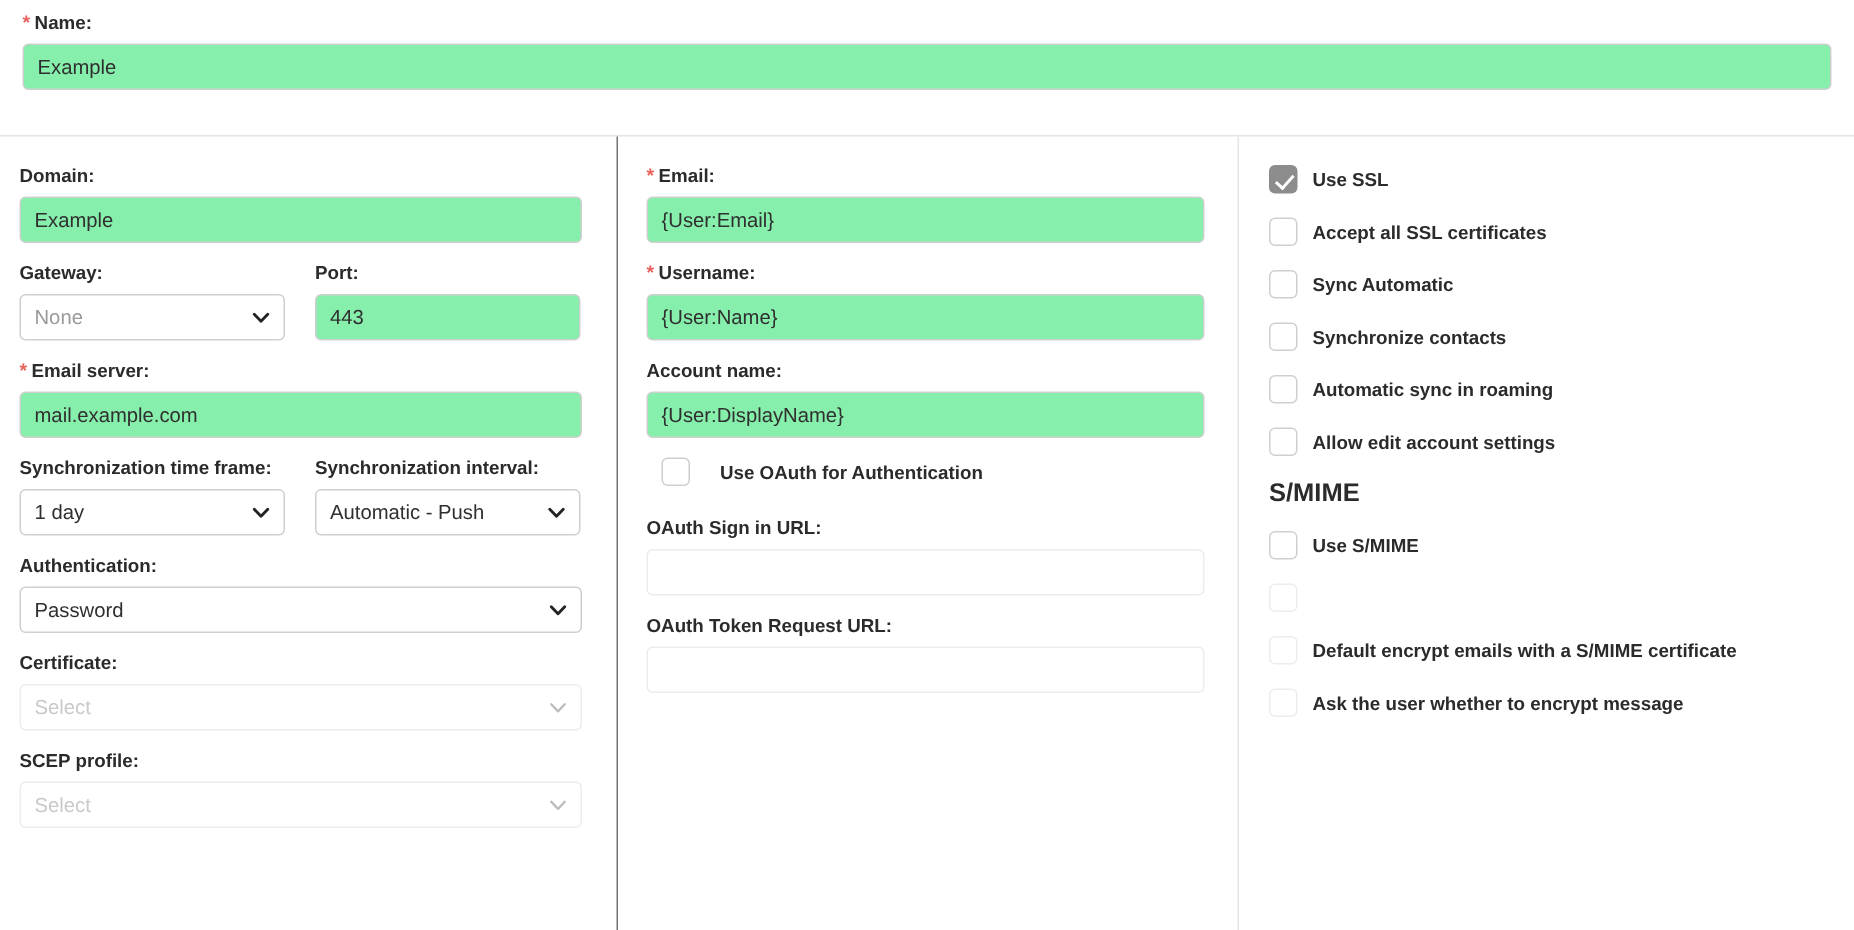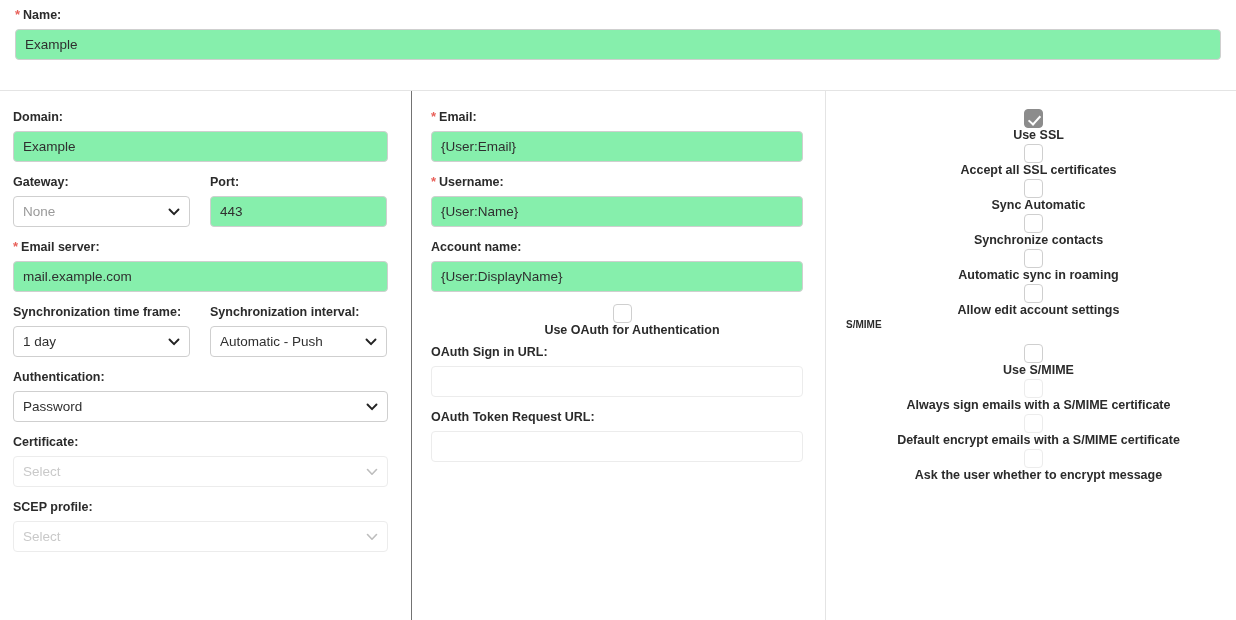--- a/index.html
+++ b/index.html
@@ -130,21 +130,20 @@
   
   .row2 { display: flex; gap: 20px; }
   .row2 > div { width: 177px; flex: 0 0 177px; }
 
   
   .chk-row {
     display: flex;
     align-items: center;
     height: 21px;
     margin-bottom: 14px;
-    flex-direction: column;
   }
   .chk-row.oauth { margin-bottom: 19px; margin-top: 4px; padding-left: 10px; }
   .cbox {
     flex: 0 0 19px;
     width: 19px;
     height: 19px;
     border: 1px solid #cfcfcf;
     border-radius: 4px;
     background: #ffffff;
     position: relative;
@@ -169,21 +168,21 @@
   .chk-label {
     font-size: 12.5px;
     font-weight: bold;
     color: #2b2b2b;
     margin-left: 10px;
     white-space: nowrap;
   }
   .chk-row.oauth .chk-label { margin-left: 20px; }
 
   .section-head {
-    font-size: 10px;
+    font-size: 17px;
     font-weight: bold;
     color: #2b2b2b;
     margin: 3px 0 14px 0;
   }
 </style>
 </head>
 <body>
 
 <div class="page">
 
@@ -364,21 +363,20 @@
 
       <div class="section-head">S/MIME</div>
 
       <div class="chk-row">
         <span class="cbox"></span>
         <span class="chk-label">Use S/MIME</span>
       </div>
 
       <div class="chk-row">
         <span class="cbox disabled"></span>
-        <span class="chk-label">Always sign emails with a S/MIME certificate</span>
       </div>
 
       <div class="chk-row">
         <span class="cbox disabled"></span>
         <span class="chk-label">Default encrypt emails with a S/MIME certificate</span>
       </div>
 
       <div class="chk-row">
         <span class="cbox disabled"></span>
         <span class="chk-label">Ask the user whether to encrypt message</span>

